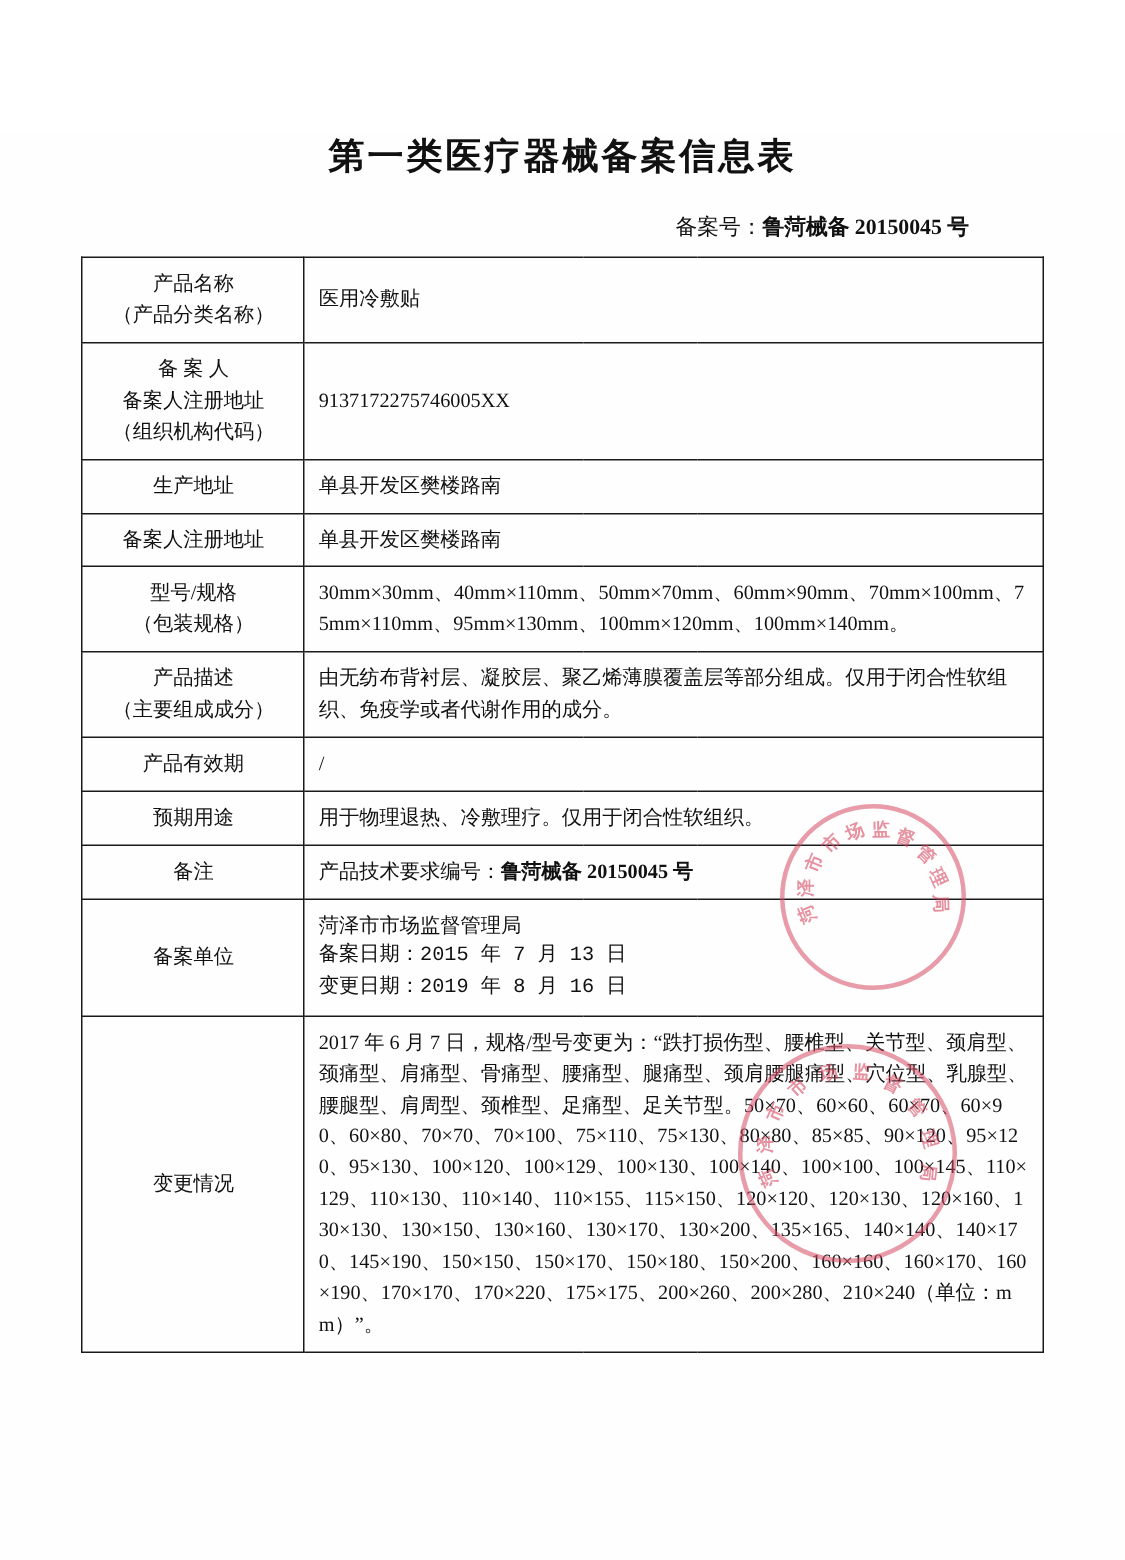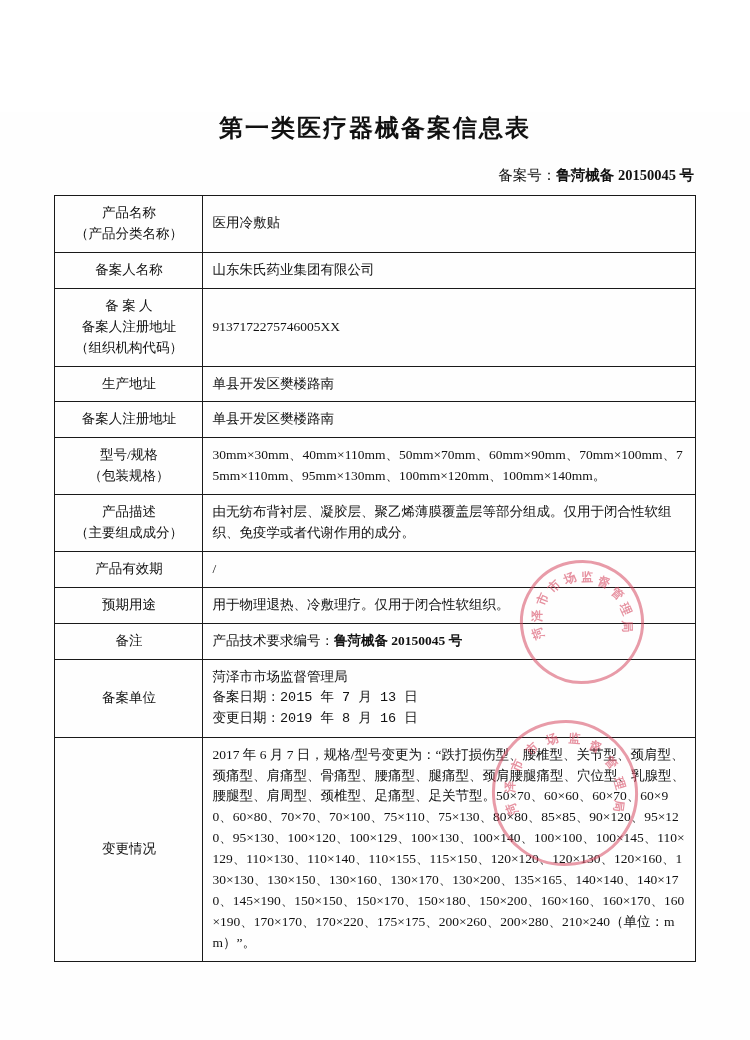--- a/index.html
+++ b/index.html
@@ -20,28 +20,28 @@
     width: 750px;
     height: 1040px;
     box-sizing: border-box;
     background: #fefefe;
   }
   .doc-title {
     text-align: center;
     font-size: 24px;
     font-weight: bold;
     letter-spacing: 2px;
-    margin-top: 112px;
+    margin-top: 88px;
     font-family: "Liberation Serif", "DejaVu Serif", serif;
   }
   .record-no {
     text-align: right;
     font-size: 14.5px;
     margin-top: 22px;
-    padding-right: 56px;
+    padding-right: 104px;
   }
   .record-no .label { letter-spacing: 0px; }
   .record-no .value { font-weight: bold; }
 
   table.form {
     border-collapse: collapse;
     margin: 10px auto 12px auto;
     width: 640px;
     table-layout: fixed;
   }
@@ -137,24 +137,20 @@
     <tbody>
         <tr>
       <td class="label-cell">
         <span class="l1">产品名称</span>
         <span class="l2">（产品分类名称）</span>
       </td>
       <td class="value-cell" colspan="3">医用冷敷贴</td>
     </tr>
 
 
-    <tr>
-      <td class="label-cell">备案人名称</td>
-      <td class="value-cell" colspan="3">山东朱氏药业集团有限公司</td>
-    </tr>
 
     <tr>
       <td class="label-cell">
         <span class="l1">备 案 人</span>
         <span class="l2">备案人注册地址</span>
         <span class="l2">（组织机构代码）</span>
       </td>
       <td class="value-cell" colspan="3">9137172275746005XX</td>
     </tr>
 

